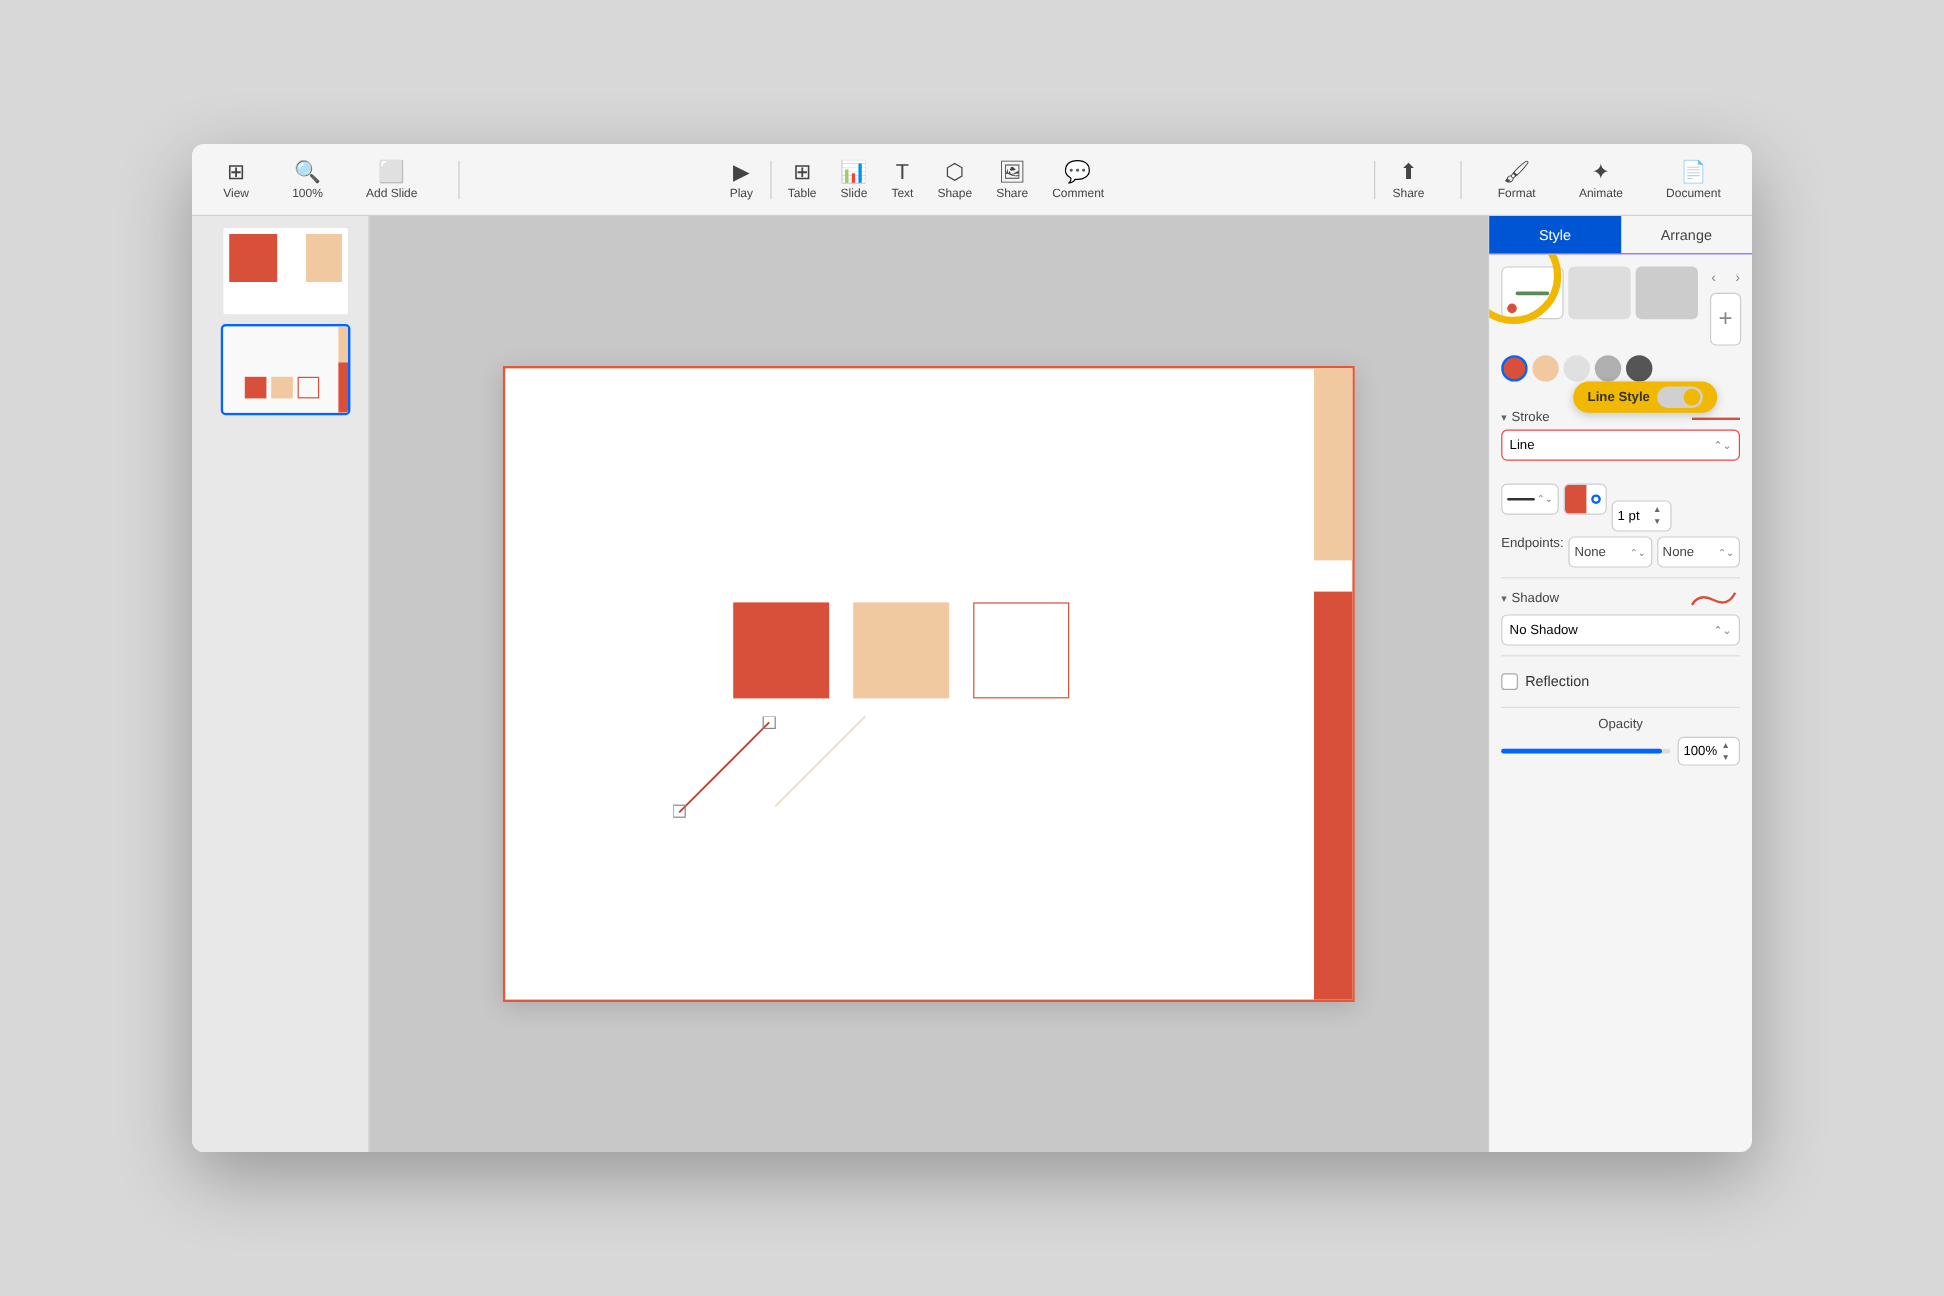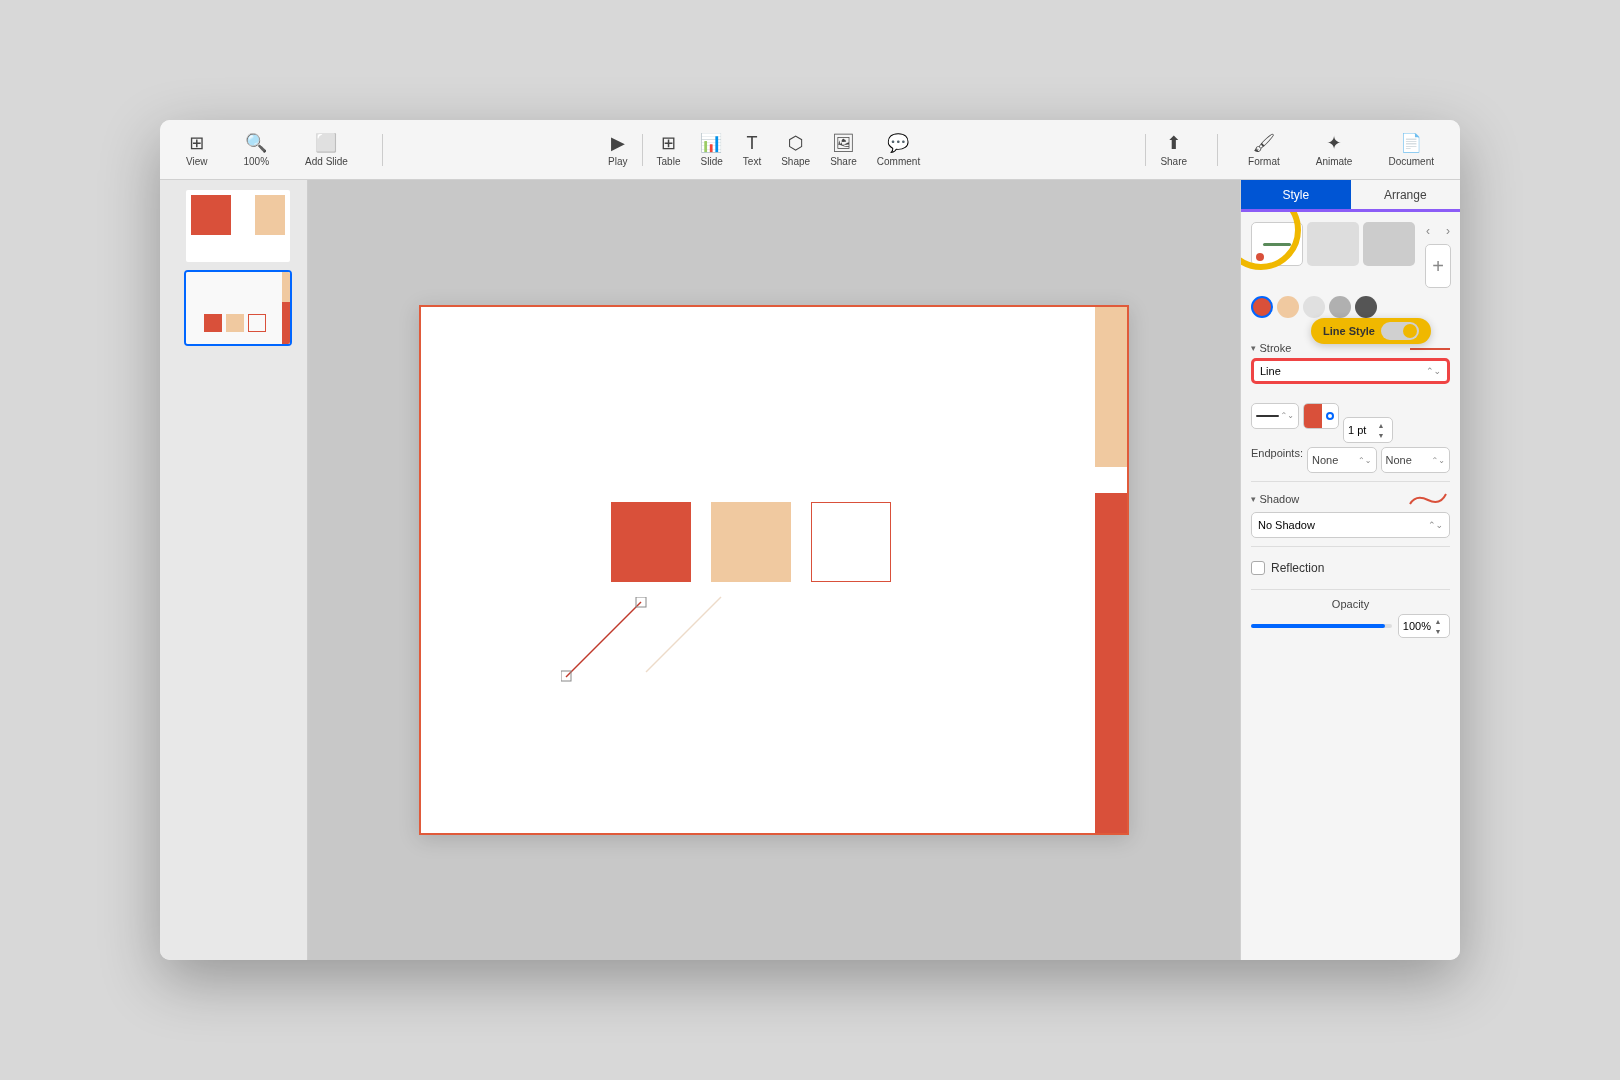--- a/index.html
+++ b/index.html
@@ -179,21 +179,21 @@
     
     .format-panel {
       width: 220px;
       background: #f5f5f5;
       border-left: 1px solid #d0d0d0;
       display: flex;
       flex-direction: column;
     }
     .format-tabs {
       display: flex;
-      border-bottom: 3px solid #8b5cf6;
+      border-bottom: 1px solid #8b5cf6;
       height: 32px;
     }
     .format-tab {
       flex: 1;
       display: flex;
       align-items: center;
       justify-content: center;
       font-size: 12px;
       cursor: pointer;
       border-radius: 0;
@@ -524,21 +524,21 @@
           <div class="section-label">
             <span class="section-chevron">▾</span>
             <span>Stroke</span>
 
             <div style="flex:1; display:flex; justify-content:flex-end;">
               <div style="width:40px;height:2px;background:#d9503a;margin-top:2px;"></div>
             </div>
           </div>
 
           <div class="stroke-row">
-            <div style="flex:1;height:26px;border-radius:5px;border:3px solid #ef4444;background:white;display:flex;align-items:center;padding:0 6px;justify-content:space-between;cursor:pointer;">
+            <div style="flex:1;height:26px;border-radius:5px;border:1px solid #ef4444;background:white;display:flex;align-items:center;padding:0 6px;justify-content:space-between;cursor:pointer;">
               <span style="font-size:11px;">Line</span>
               <span style="font-size:9px;color:#888;">⌃⌄</span>
             </div>
           </div>
 
           <div class="stroke-row">
 
             <div style="width:48px;height:26px;border-radius:5px;border:1px solid #ccc;background:white;display:flex;align-items:center;justify-content:space-between;padding:0 4px;cursor:pointer;">
               <div style="flex:1;height:2px;background:#333;border-radius:1px;"></div>
               <span style="font-size:8px;color:#888;margin-left:2px;">⌃⌄</span>

